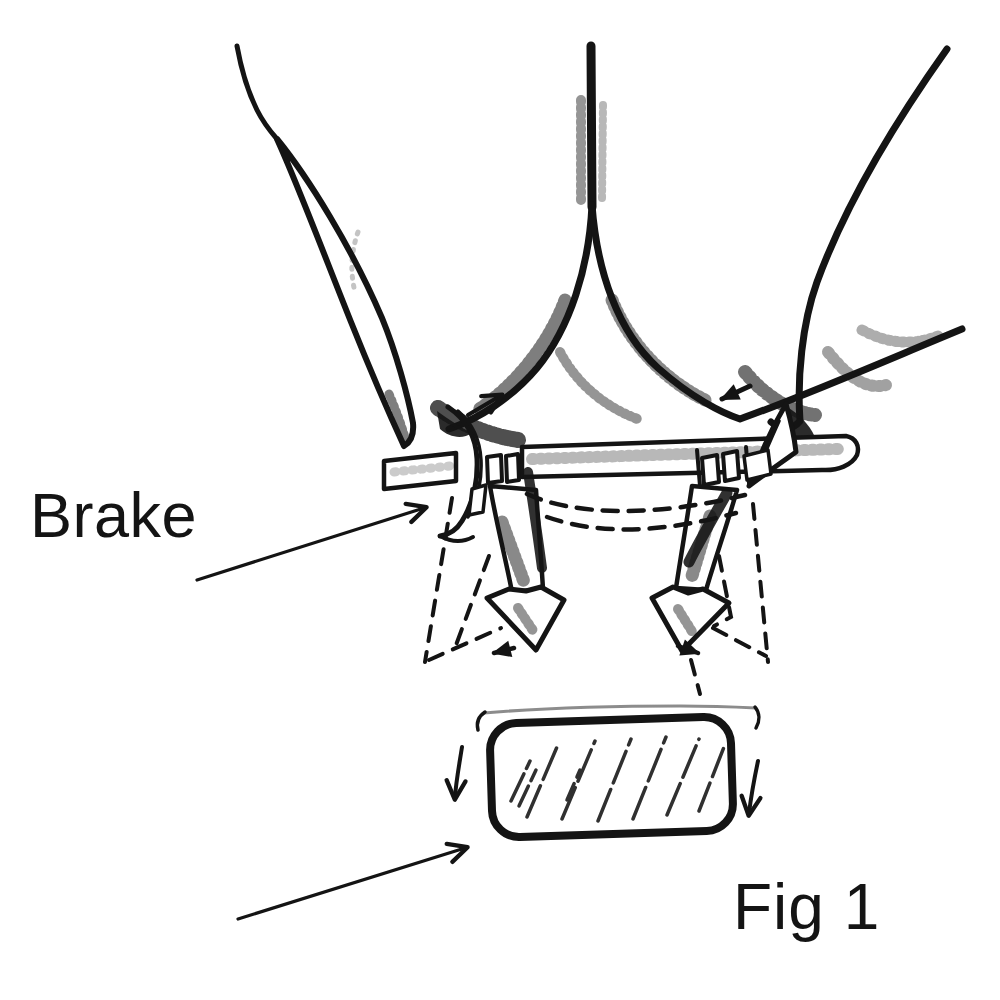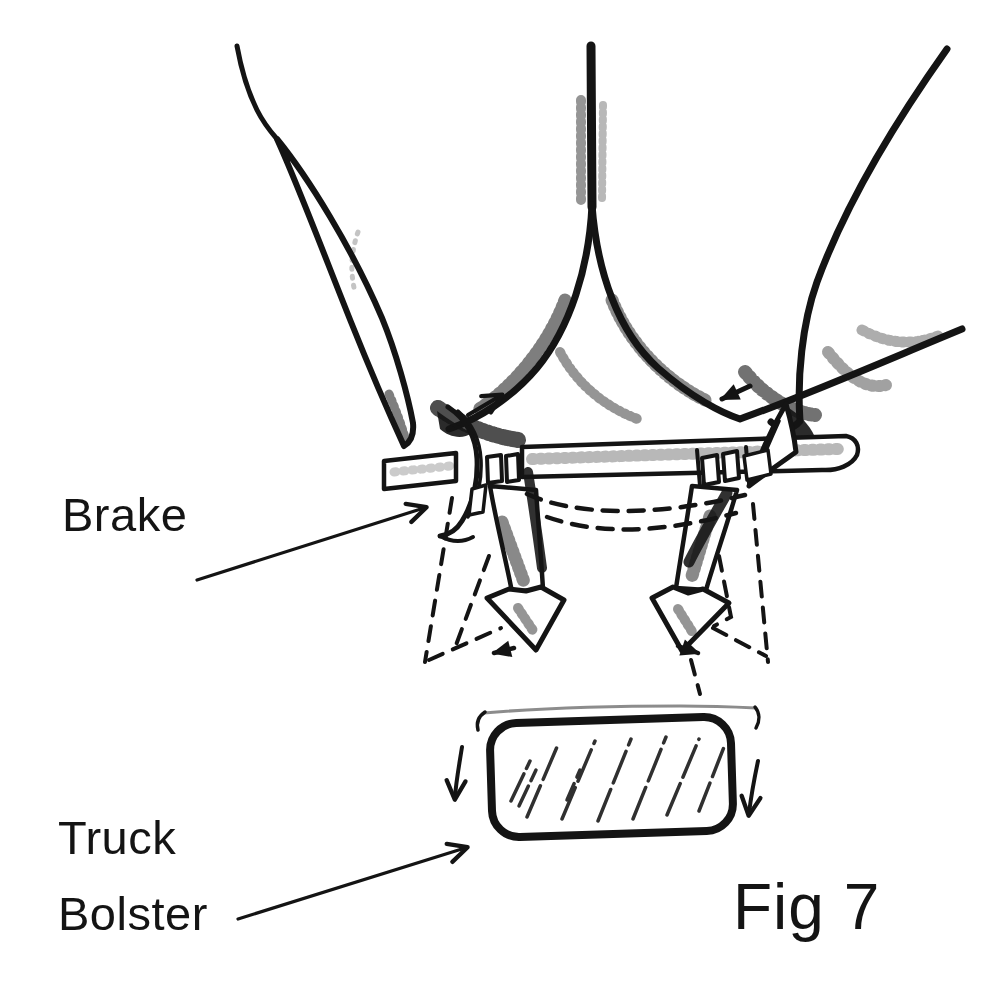--- a/index.html
+++ b/index.html
@@ -12,26 +12,25 @@
     position:relative;
     width:1000px;height:1000px;
     background:var(--paper);
     overflow:hidden;
     font-family:"Liberation Sans","DejaVu Sans",sans-serif;
   }
   .drawing{position:absolute;left:0;top:0;}
   .label{
     position:absolute;
     color:var(--ink);
-    font-size:47px;
+    font-size:63px;
     line-height:76px;
     letter-spacing:0.5px;
     white-space:nowrap;
     user-select:none;
-    margin-left:32px;
   }
   .label span{display:block;}
   .fig-caption{
     position:absolute;
     color:var(--ink);
     font-size:64px;
     line-height:70px;
     letter-spacing:1px;
     white-space:nowrap;
   }
@@ -173,20 +172,16 @@
     <g>
       <path class="s" stroke-width="3.2" marker-end="url(#vee)" d="M 197,580 L 424,508"></path>
       <path class="s" stroke-width="3.2" marker-end="url(#vee)" d="M 238,919 L 465,848"></path>
     </g>
   </svg>
 
   <div class="label" style="left:30px;top:477px;">
     <span>Brake</span>
   </div>
 
-  <div class="label" style="left:26px;top:800px;">
-    <span>Truck</span>
-    <span>Bolster</span>
-  </div>
 
-  <div class="fig-caption" style="left:733px;top:872px;">Fig 7</div>
+  <div class="fig-caption" style="left:733px;top:872px;">Fig 1</div>
 
 </div>
 
 </body></html>

